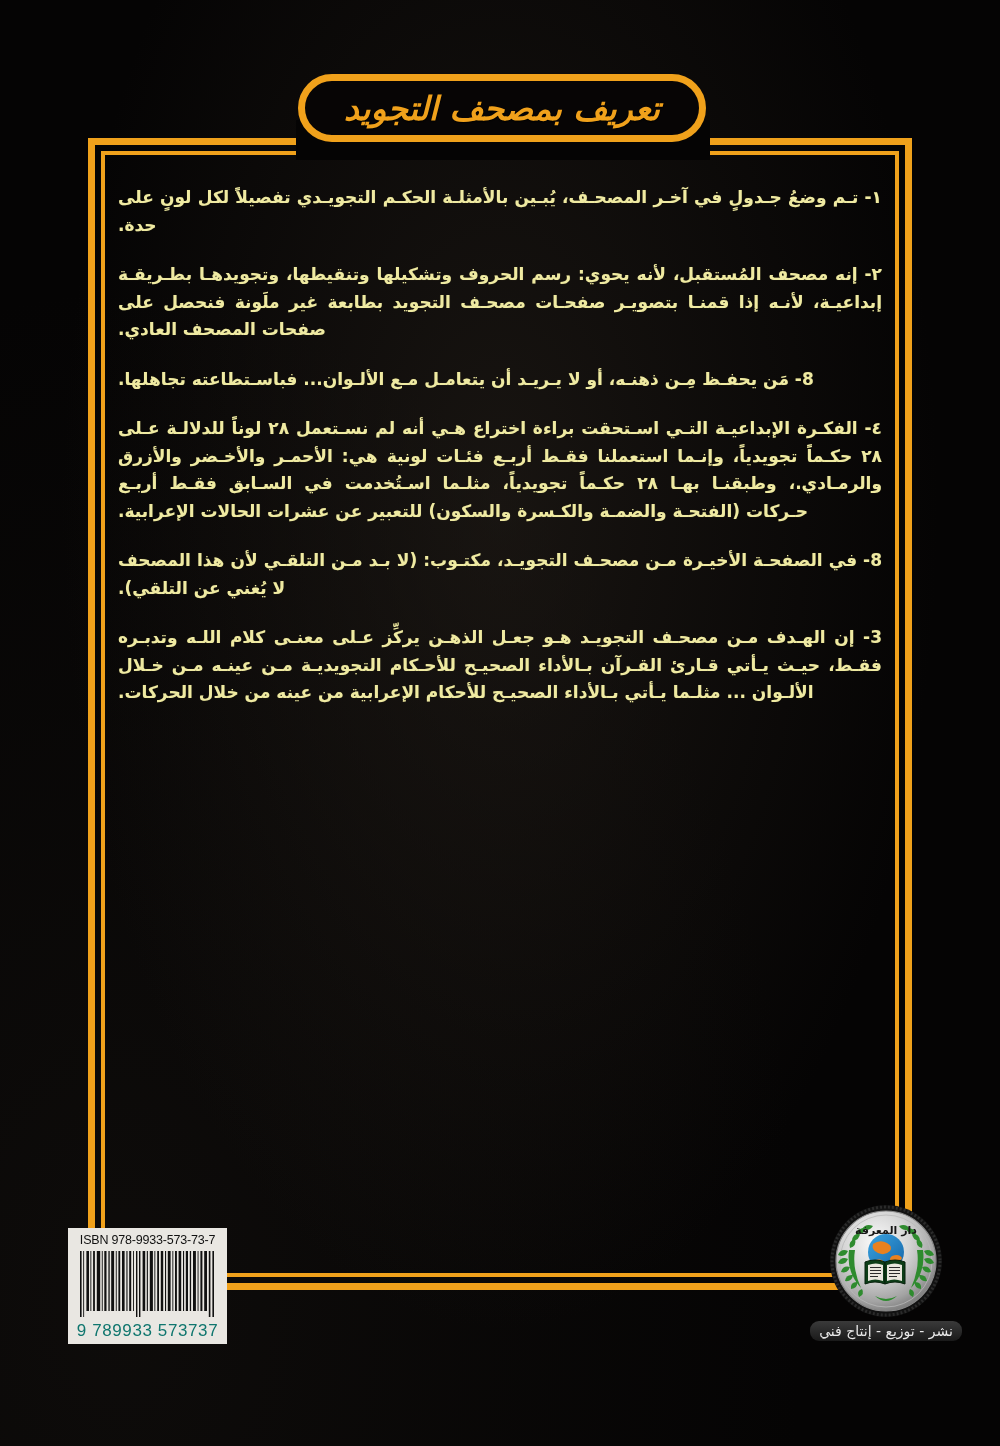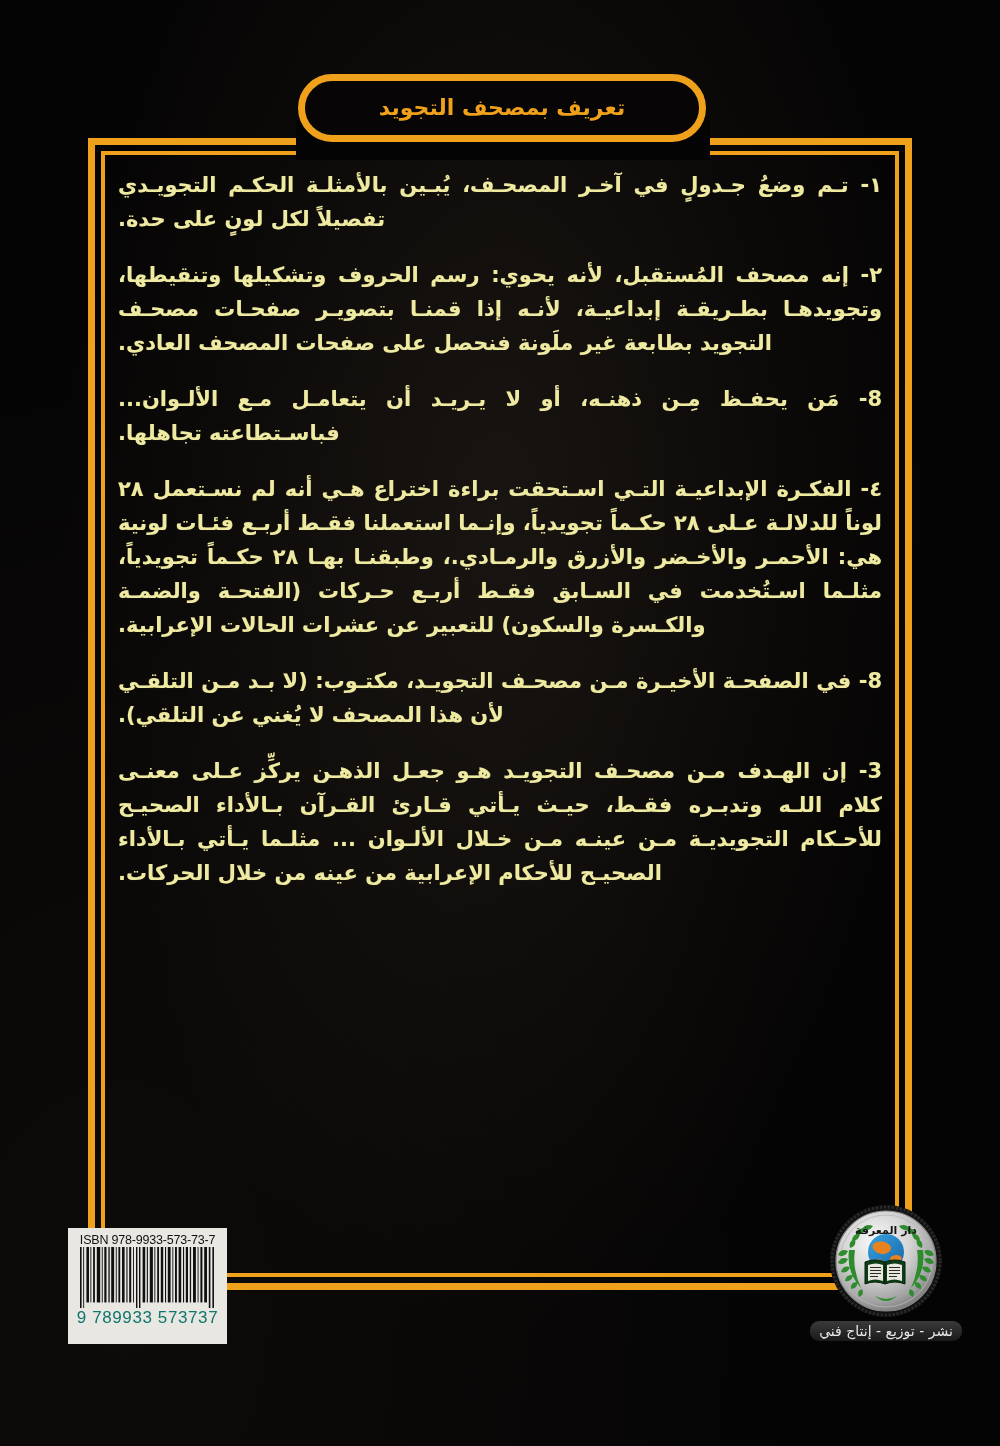--- a/index.html
+++ b/index.html
@@ -75,65 +75,66 @@
     border-radius: 40px;
     background: #070505;
     box-sizing: border-box;
     z-index: 3;
     display: flex;
     align-items: center;
     justify-content: center;
   }
   .title-text {
     color: #f0a11b;
-    font-size: 22px;
+    font-size: 33px;
     font-weight: bold;
     letter-spacing: 2px;
     font-family: "DejaVu Sans", "Liberation Sans", sans-serif;
     line-height: 1;
     text-shadow: 0 1px 1px rgba(0,0,0,0.9);
     white-space: nowrap;
+    font-style: italic;
   }
 
   
   .content {
     position: absolute;
     left: 118px;
     top: 168px;
     width: 764px;
     height: 1092px;
     z-index: 4;
     box-sizing: border-box;
   }
 
   .para {
     color: #efeaa2;
-    font-size: 21px;
+    font-size: 17px;
     line-height: 1.62;
     text-align: justify;
     text-align-last: left;
-    margin: 0 0 22px 0;
+    margin: 16px 0 22px 0;
     font-family: "DejaVu Sans", "Liberation Sans", sans-serif;
     font-weight: 600;
     text-shadow: 0 0 1px rgba(180,170,90,0.35);
     direction: rtl;
     unicode-bidi: isolate;
   }
   .para:last-child { margin-bottom: 0; }
 
   
   .barcode-box {
     position: absolute;
     left: 68px;
     top: 1228px;
     width: 159px;
     height: 116px;
     background: #e9e7e2;
     z-index: 6;
-    padding: 5px 6px 16px 6px;
+    padding: 5px 6px 3px 6px;
     box-sizing: border-box;
     display: flex;
     flex-direction: column;
     align-items: center;
     justify-content: space-between;
   }
   .isbn-text {
     color: #111111;
     font-size: 12.5px;
     font-family: "Liberation Sans", sans-serif;

